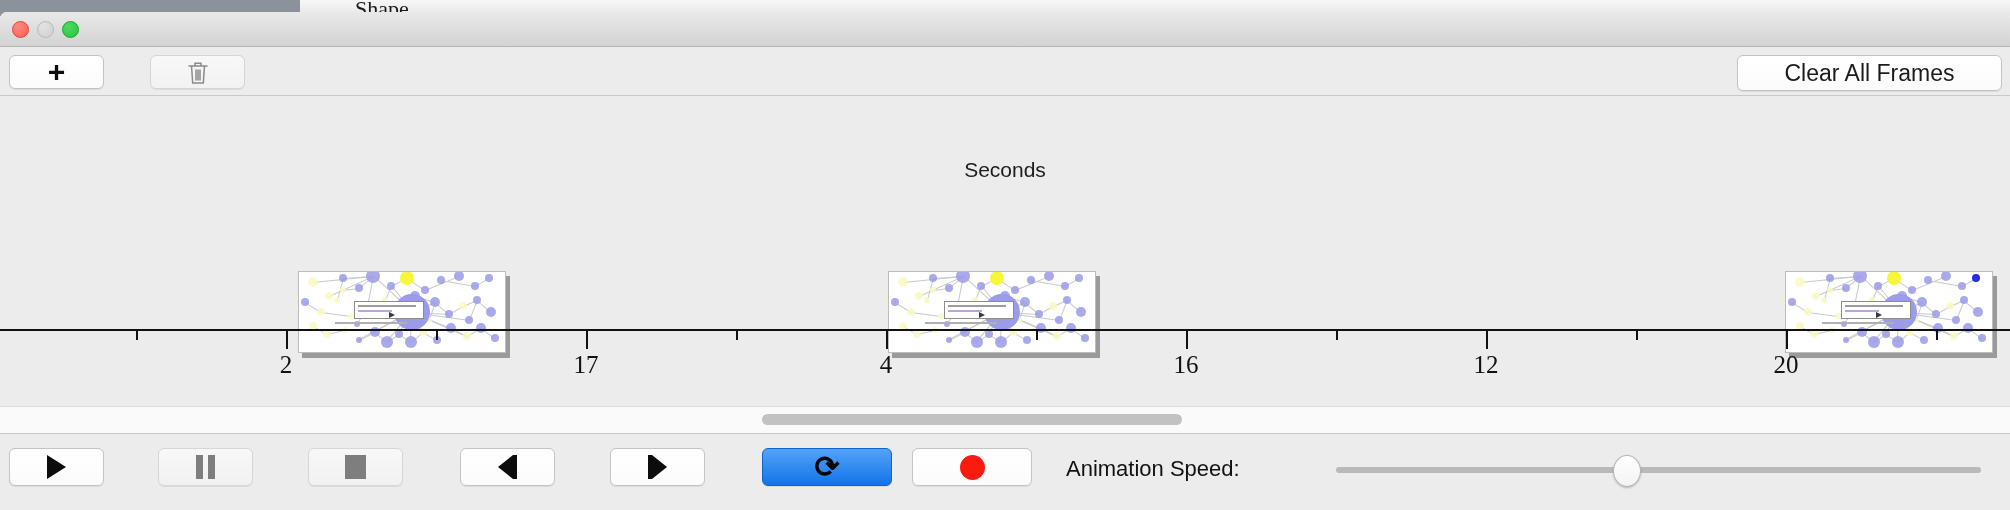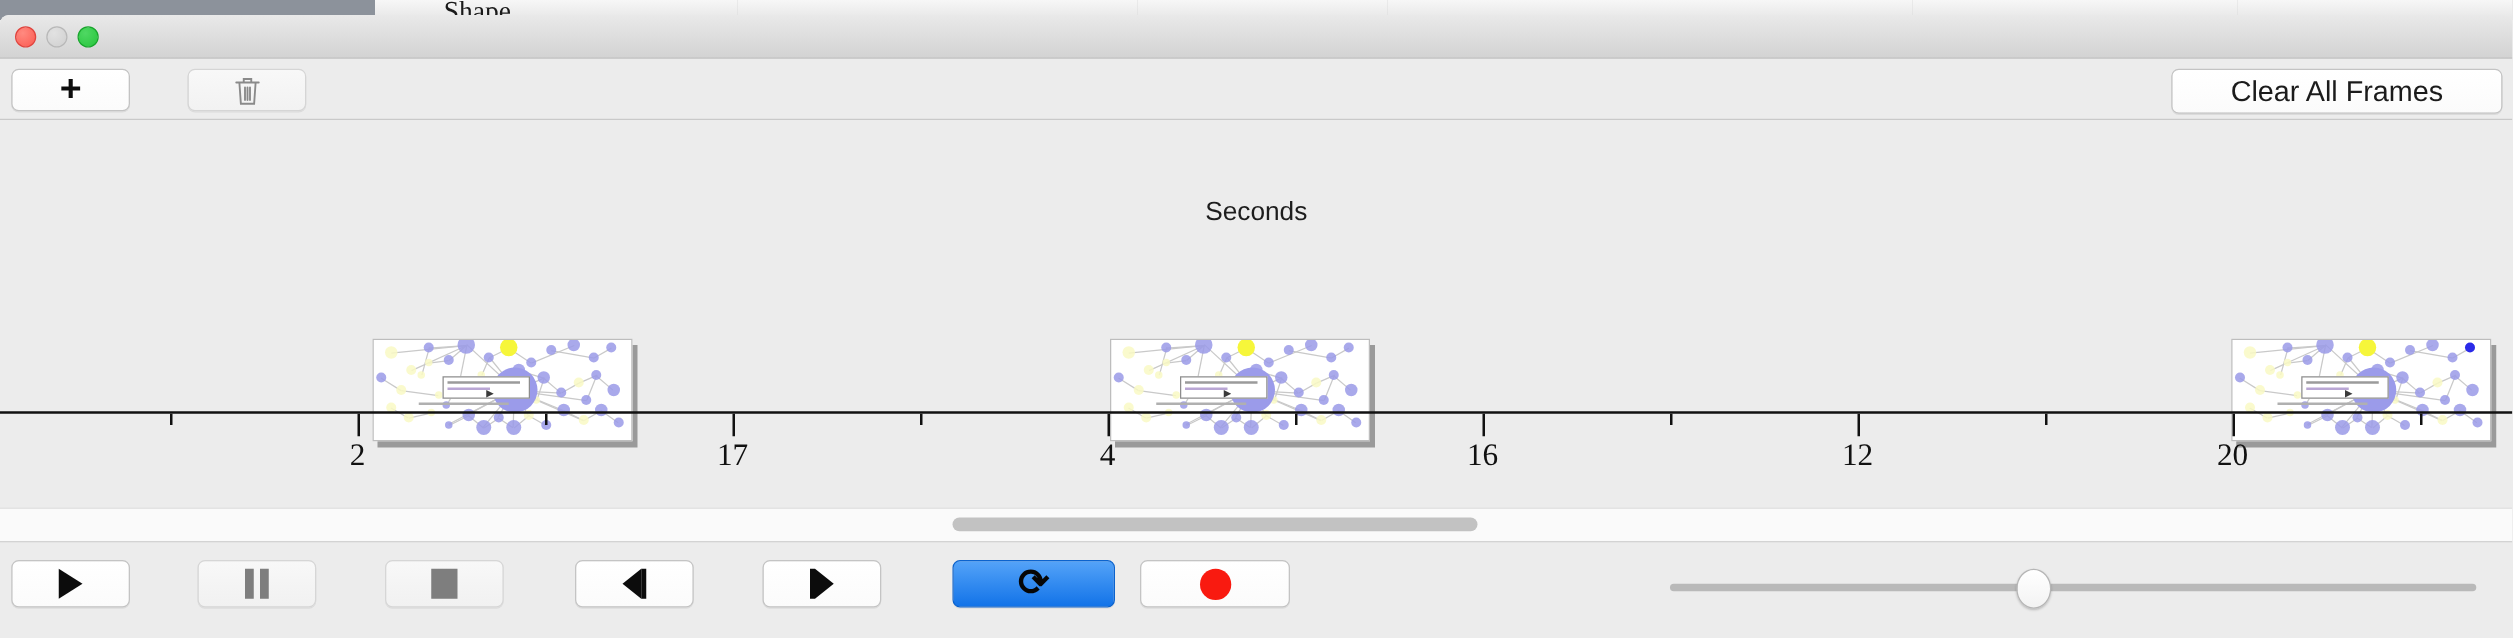--- a/index.html
+++ b/index.html
@@ -519,19 +519,20 @@
             <span class="bar"></span>
             <span class="tri"></span>
           </span>
       </div>
       <div class="cbtn on" style="left:762px;width:130px;">
         <span class="ico-loop">⟳</span>
       </div>
       <div class="cbtn" style="left:912px;width:120px;">
         <span class="ico-rec"></span>
       </div>
+      <div class="speed-label" id="speed-label" style="left: 1066px;">Animation Speed:</div>
       <div class="slider" id="speed-slider" style="left: 1336px; width: 645px;">
         <div class="sthumb" id="speed-thumb" style="left: 277.25px; top: -12px;"></div>
       </div>
     </div>
 
   </div>
 </div>
 
 </body></html>

